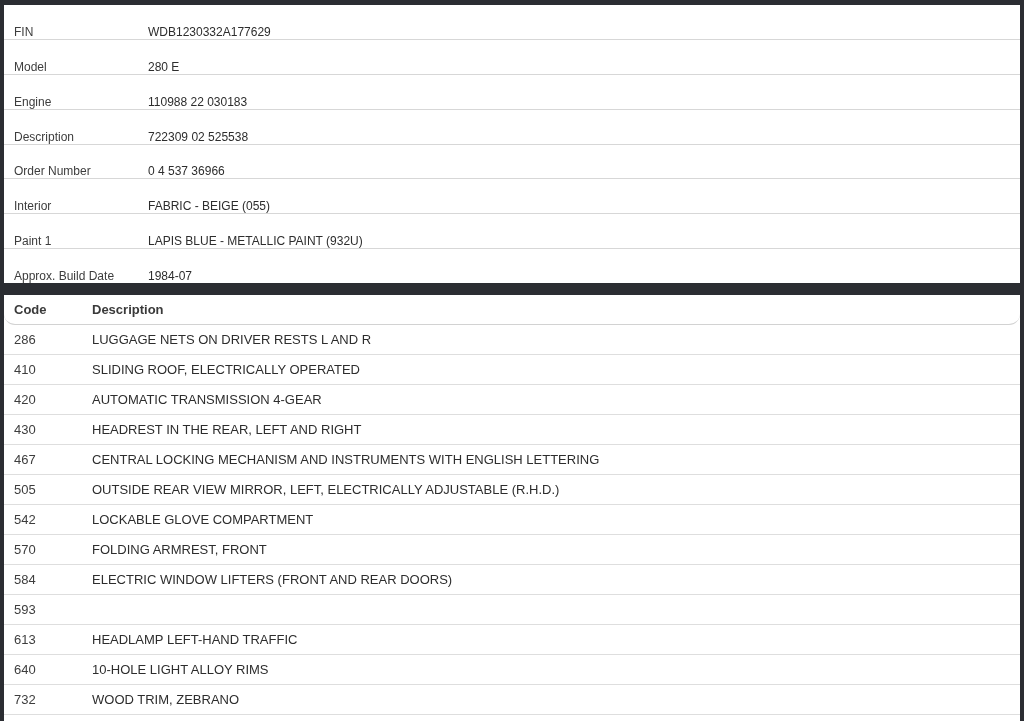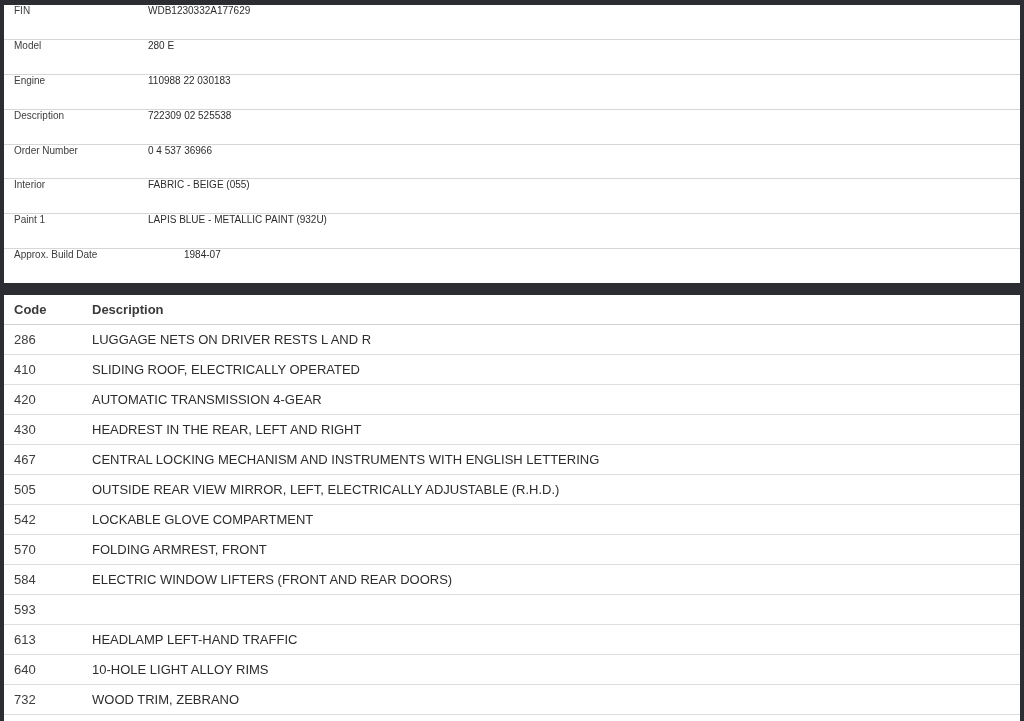--- a/index.html
+++ b/index.html
@@ -30,26 +30,26 @@
   }
   
   .spec-table {
     height: 278px;
     display: flex;
     flex-direction: column;
   }
   .spec-row {
     flex: 1 1 auto;
     display: flex;
-    align-items: flex-start;
+    align-items: flex-end;
     padding-left: 10px;
     border-bottom: 1px solid #d7d7d7;
-    font-size: 10px;
+    font-size: 12px;
   }
-  .spec-row:last-child { border-bottom: none; gap: 36px; }
+  .spec-row:last-child { border-bottom: none; }
   .spec-label {
     width: 134px;
     color: #3d3d3d;
   }
   .spec-value {
     flex: 1;
     color: #2d2d2d;
   }
   
   .options-table {
@@ -60,20 +60,21 @@
     height: 30px;
     display: flex;
     align-items: center;
     padding-left: 10px;
     border-bottom: 1px solid #dedede;
     font-size: 13px;
   }
   .opt-row.header {
     font-weight: bold;
     border-bottom: 1px solid #d2d2d2;
+    border-radius: 11px;
   }
   .opt-code {
     width: 54px;
     color: #3d3d3d;
   }
   .opt-desc {
     flex: 1;
     color: #2d2d2d;
     white-space: nowrap;
     overflow: hidden;

